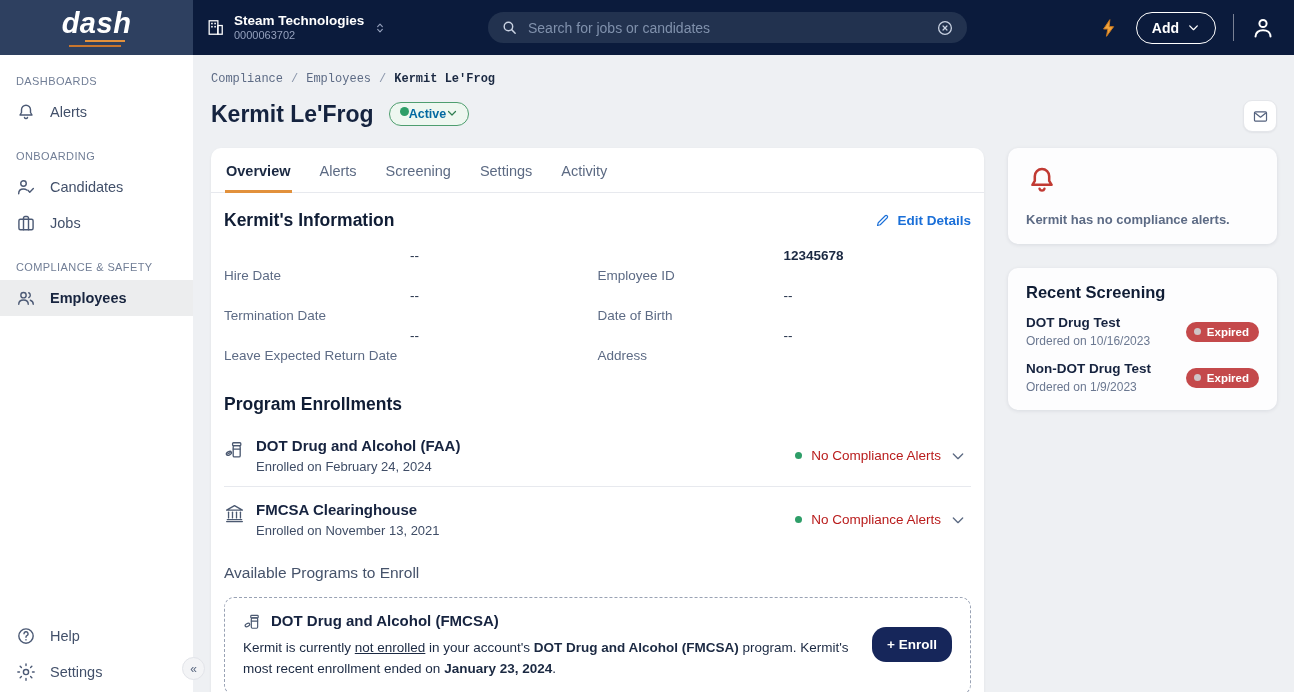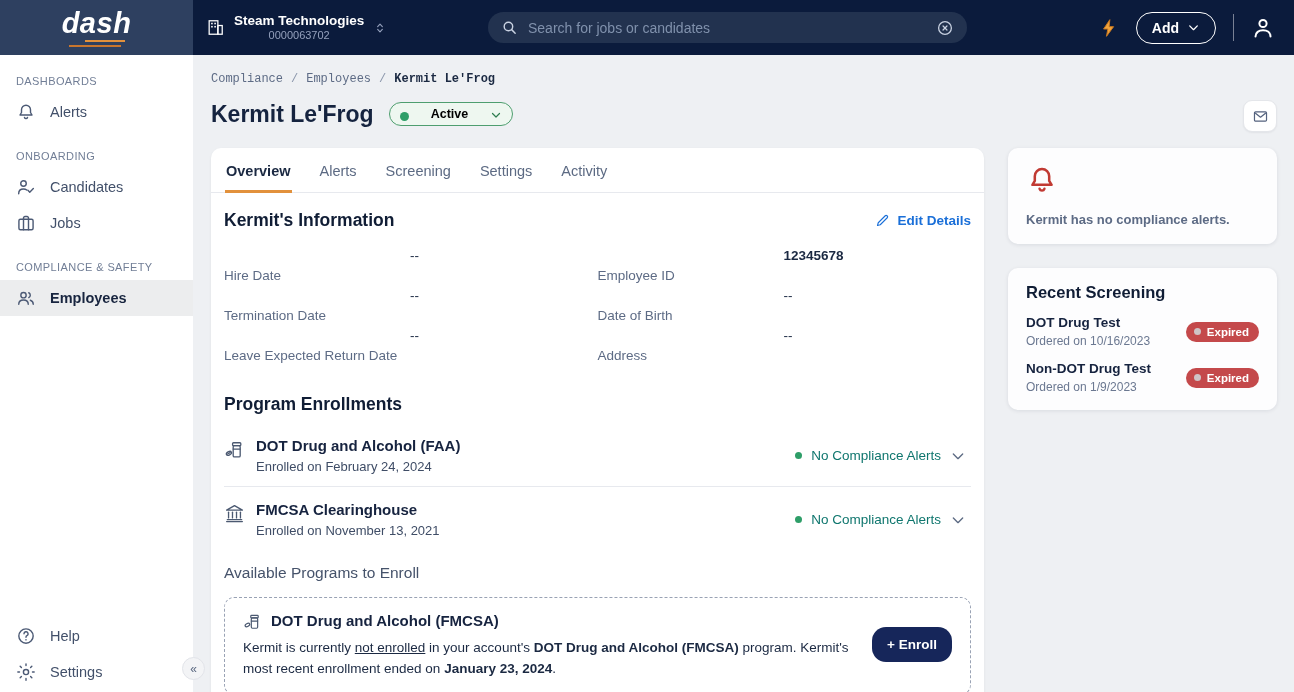--- a/index.html
+++ b/index.html
@@ -8,21 +8,21 @@
   svg { display:block; }
 
   
   .topbar { display:flex; height:55px; }
   .topbar-brand { width:193px; background:#2E4060; display:flex; flex-direction:column; align-items:center; justify-content:center; }
   .logo-text { color:#fff; font-size:29px; font-weight:800; font-style:italic; letter-spacing:.5px; line-height:1; }
   .logo-underline { margin-top:2px; }
   .logo-underline .u1 { width:40px; height:2px; background:#E2913C; margin-left:16px; }
   .logo-underline .u2 { width:52px; height:2px; background:#C9762E; margin-top:3px; margin-left:0; }
   .topbar-main { flex:1; background:#0B1B3C; position:relative; display:flex; align-items:center; }
-  .company { display:flex; align-items:center; gap:9px; margin-left:13px; color:#fff; cursor:pointer;text-align:center; }
+  .company { display:flex; align-items:center; gap:9px; margin-left:13px; color:#fff; cursor:pointer; }
   .company-name { font-size:13.5px; font-weight:700; line-height:1.2; }
   .company-id { font-size:11px; color:#94A0BC; line-height:1.2; }
   .searchbar { position:absolute; left:295px; top:12px; width:479px; height:31px; background:#22324F; border-radius:16px; display:flex; align-items:center; padding:0 13px; gap:10px; }
   .searchbar input { flex:1; background:transparent; border:none; outline:none; color:#DDE3EE; font-size:14px; font-family:"Liberation Sans",sans-serif; }
   .searchbar input::placeholder { color:#8091AC; }
   .topbar-right { margin-left:auto; display:flex; align-items:center; gap:17px; padding-right:19px; }
   .add-btn { display:flex; align-items:center; gap:8px; border:1.5px solid #fff; border-radius:17px; padding:7px 15px; color:#fff; font-size:14px; font-weight:700; background:transparent; cursor:pointer; font-family:"Liberation Sans",sans-serif; }
   .topbar-divider { width:1px; height:27px; background:rgba(255,255,255,.45); }
 
   
@@ -40,21 +40,21 @@
   .collapse-btn::before { content:"\00AB"; }
 
   
   .main { flex:1; padding:14px 17px 0 18px; position:relative; overflow:hidden; }
   .breadcrumb { display:flex; align-items:center; font-size:12px; color:#5D6B85; height:19px;font-family:Liberation Mono, monospace; }
   .crumb { cursor:pointer; }
   .crumb-sep { margin:0 8px; color:#8A96AB; }
   .crumb.current { color:#1B2942; font-weight:700; cursor:default; }
   .title-row { margin-top:9px; display:flex; align-items:center; gap:15px; height:34px; }
   .page-title { font-size:23px; font-weight:800; color:#15233F; }
-  .status-badge { display:flex; align-items:flex-end; gap:22px; border:1px solid #4E9E6F; background:#EEF7F0; color:#000000; border-radius:999px; padding:4px 10px; font-size:12.5px; font-weight:700; cursor:pointer; }
+  .status-badge { display:flex; align-items:flex-start; gap:0; border:1px solid #4E9E6F; background:#EEF7F0; color:#0369a1; border-radius:999px; padding:4px 10px; font-size:12.5px; font-weight:700; cursor:pointer; }
   .green-dot { width:9px; height:9px; border-radius:50%; background:#2E9E68; }
   .mail-btn { position:absolute; top:45px; right:17px; width:34px; height:32px; background:#fff; border:1px solid #E4E6EA; border-radius:9px; display:flex; align-items:center; justify-content:center; color:#54627E; cursor:pointer; box-shadow:0 1px 2px rgba(16,24,40,.06); }
 
   .content-row { display:flex; gap:24px; margin-top:17px; align-items:flex-start; }
 
   
   .main-card { width:773px; background:#fff; border-radius:10px 10px 0 0; min-height:560px; box-shadow:0 1px 3px rgba(16,24,40,.06); }
   .tabs { display:flex; gap:27px; padding:0 14px; border-bottom:1px solid #E7E9EE; }
   .tab { padding:15px 1px 11px; font-size:14.5px; color:#5C6A83; cursor:pointer; border-bottom:3px solid transparent; margin-bottom:-1px; }
   .tab.active { color:#1B2942; font-weight:700; border-bottom-color:#E2913C; }
@@ -73,21 +73,21 @@
   .subhead { font-size:15.5px; color:#46536B; margin-top:24px; font-weight:500; }
   .program-list { margin-top:8px; }
   .program-row { display:flex; align-items:center; justify-content:space-between; padding:14px 0 12px; }
   .program-row.divided { border-top:1px solid #E7E9EE; }
   .program-left { display:flex; gap:11px; }
   .program-ico { color:#4B5971; margin-top:2px; }
   .program-name { font-size:15px; font-weight:700; color:#16233F; }
   .program-date { font-size:13px; color:#3F4D66; margin-top:5px; }
   .program-status { display:flex; align-items:center; gap:9px; margin-right:5px; }
   .status-dot { width:7px; height:7px; border-radius:50%; background:#2E9E68; }
-  .status-text { font-size:13.5px; color:#0f766e; font-weight:500; }
+  .status-text { font-size:13.5px; color:#b91c1c; font-weight:500; }
   .chev { color:#5C6A83; cursor:pointer; }
 
   .dashed-card { margin-top:15px; border:1.5px dashed #99A2B4; border-radius:10px; padding:12px 18px 14px; display:flex; justify-content:space-between; align-items:center; gap:16px; }
   .avail-title-row { display:flex; align-items:center; gap:9px; }
   .avail-name { font-size:15px; font-weight:700; color:#16233F; }
   .avail-desc { font-size:13.5px; color:#1B2942; margin-top:7px; line-height:1.55; max-width:625px; }
   .avail-desc .u { text-decoration:underline; }
   .avail-desc .b { font-weight:700; }
   .enroll-btn { background:#16265A; color:#fff; border:none; border-radius:14px; padding:10px 15px; font-size:13.5px; font-weight:700; cursor:pointer; white-space:nowrap; font-family:"Liberation Sans",sans-serif; }
   .dashed-stub { margin-top:15px; border:1.5px dashed #99A2B4; border-radius:10px; height:44px; }

